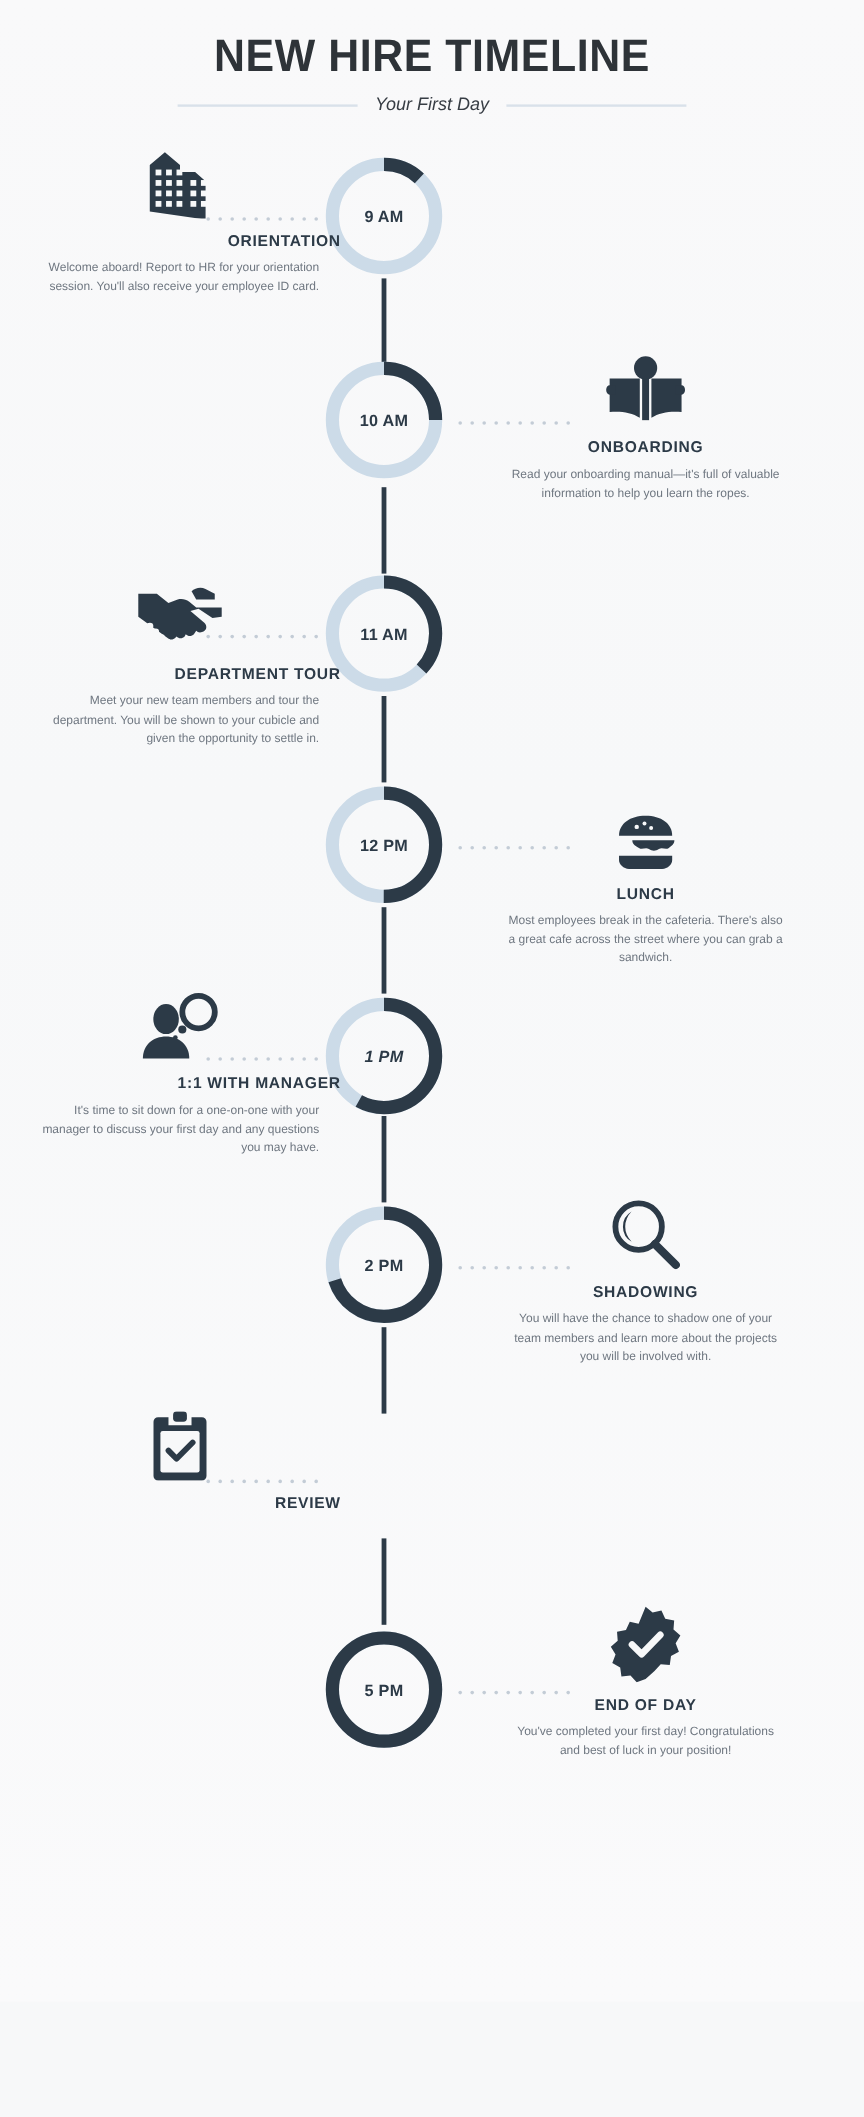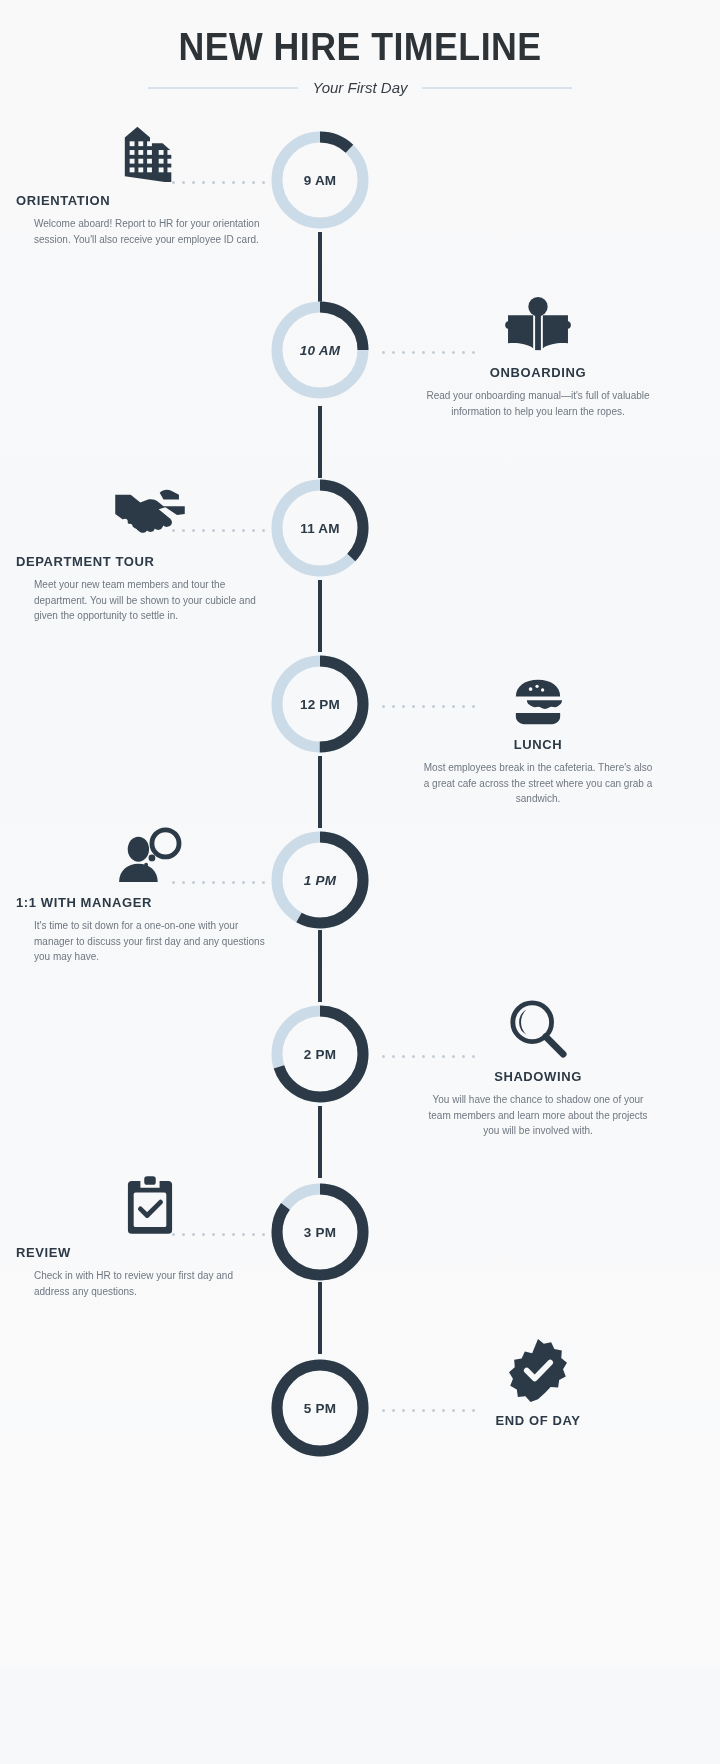--- a/index.html
+++ b/index.html
@@ -65,21 +65,21 @@
     align-items: center;
     justify-content: center;
     font-size: 13.5px;
     font-weight: bold;
     color: #2c3a47;
     letter-spacing: 0.2px;
   }
 
   
   .block { position: absolute; width: 268px; }
-  .block.left  { left: 16px;  text-align: left; }
+  .block.left  { left: 16px;  text-align: right; }
   .block.right { left: 404px; text-align: center; }
   .icon-wrap {
     height: 62px;
     display: flex;
     align-items: flex-end;
     justify-content: center;
   }
   .icon-wrap svg { display: block; }
   .label {
     margin-top: 11px;
@@ -176,21 +176,21 @@
             <rect x="50" y="40" width="5" height="5"></rect>
           <rect x="41" y="49" width="5" height="5"></rect>
             <rect x="50" y="49" width="5" height="5"></rect>
         </g>
       </svg>
     </div>
     <div class="label">ORIENTATION</div>
     <div class="desc">Welcome aboard! Report to HR for your orientation session. You'll also receive your employee ID card.</div>
   </div>
 
-  <div class="node" style="top:298px;font-style:italic;">
+  <div class="node" style="top:298px;">
     <svg width="104" height="104" viewBox="0 0 104 104">
       <circle cx="52" cy="52" r="43" fill="none" stroke="#ccdbe8" stroke-width="11"></circle>
       <circle cx="52" cy="52" r="43" fill="none" stroke="#2c3a47" stroke-width="11" stroke-dasharray="67.5 202.8" transform="rotate(-90 52 52)"></circle>
     </svg>
     <div class="time">10 AM</div>
   </div>
   <div class="dots" style="left:382px;top:350px;">
     <i></i>
       <i></i>
       <i></i>
@@ -348,27 +348,20 @@
       <svg width="62" height="60" viewBox="0 0 64 62" fill="none">
         <circle cx="26" cy="25" r="20" stroke="#2c3a47" stroke-width="5"></circle>
         <path d="M20 38a15 15 0 0 1 0-26 18 18 0 0 0 0 26z" fill="#2c3a47"></path>
         <path d="M40 40l18 18" stroke="#2c3a47" stroke-width="7" stroke-linecap="round"></path>
       </svg>
     </div>
     <div class="label">SHADOWING</div>
     <div class="desc">You will have the chance to shadow one of your team members and learn more about the projects you will be involved with.</div>
   </div>
 
-  <div class="node" style="top:1180px;">
-    <svg width="104" height="104" viewBox="0 0 104 104">
-      <circle cx="52" cy="52" r="43" fill="none" stroke="#ccdbe8" stroke-width="11"></circle>
-      <circle cx="52" cy="52" r="43" fill="none" stroke="#2c3a47" stroke-width="11" stroke-dasharray="229.7 40.6" transform="rotate(-90 52 52)"></circle>
-    </svg>
-    <div class="time">3 PM</div>
-  </div>
   <div class="dots" style="left:172px;top:1232px;">
     <i></i>
       <i></i>
       <i></i>
       <i></i>
       <i></i>
       <i></i>
       <i></i>
       <i></i>
       <i></i>
@@ -377,21 +370,20 @@
   <div class="block left" style="top:1172px;">
     <div class="icon-wrap">
       <svg width="48" height="58" viewBox="0 0 50 60" fill="#2c3a47">
         <rect x="19" y="0" width="12" height="9" rx="3"></rect>
         <path d="M6 5h9v7h20V5h9a4 4 0 0 1 4 4v47a4 4 0 0 1-4 4H6a4 4 0 0 1-4-4V9a4 4 0 0 1 4-4z"></path>
         <rect x="8" y="17" width="34" height="36" rx="2" fill="#f7f8f9"></rect>
         <path d="M15 34l7 7 14-14" stroke="#2c3a47" stroke-width="5" fill="none" stroke-linecap="round" stroke-linejoin="round"></path>
       </svg>
     </div>
     <div class="label">REVIEW</div>
-    <div class="desc">Check in with HR to review your first day and address any questions.</div>
   </div>
 
   <div class="node" style="top:1356px;">
     <svg width="104" height="104" viewBox="0 0 104 104">
       <circle cx="52" cy="52" r="43" fill="none" stroke="#ccdbe8" stroke-width="11"></circle>
       <circle cx="52" cy="52" r="43" fill="none" stroke="#2c3a47" stroke-width="11" stroke-dasharray="270.2 0" transform="rotate(-90 52 52)"></circle>
     </svg>
     <div class="time">5 PM</div>
   </div>
   <div class="dots" style="left:382px;top:1408px;">
@@ -407,15 +399,16 @@
       <i></i>
   </div>
   <div class="block right" style="top:1340px;">
     <div class="icon-wrap">
       <svg width="64" height="64" viewBox="0 0 68 68" fill="#2c3a47">
         <path d="M34 1l6.2 5.1 7.8-1.7 3.4 7.3 7.9 1.5-0.6 8 6.1 5.2-4.2 6.9 2.9 7.5-7 3.9-1.1 8-8-0.7-5.5 5.9L34 65l-7.9 2.9-5.5-5.9-8 0.7-1.1-8-7-3.9 2.9-7.5L3.2 36.4 9.3 31.2 8.7 23.2l7.9-1.5 3.4-7.3 7.8 1.7z"></path>
         <path d="M22 34.5l8.5 8.5L47 26" stroke="#f7f8f9" stroke-width="6" fill="none" stroke-linecap="round" stroke-linejoin="round"></path>
       </svg>
     </div>
     <div class="label">END OF DAY</div>
+    <div class="desc">You've completed your first day! Congratulations and best of luck in your position!</div>
   </div>
 
 </div>
 
 </body></html>

